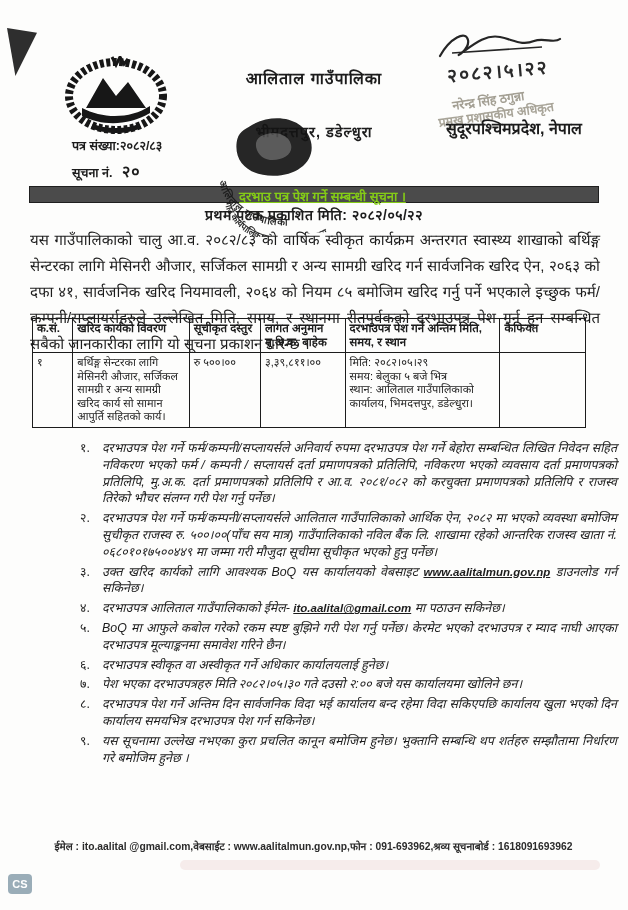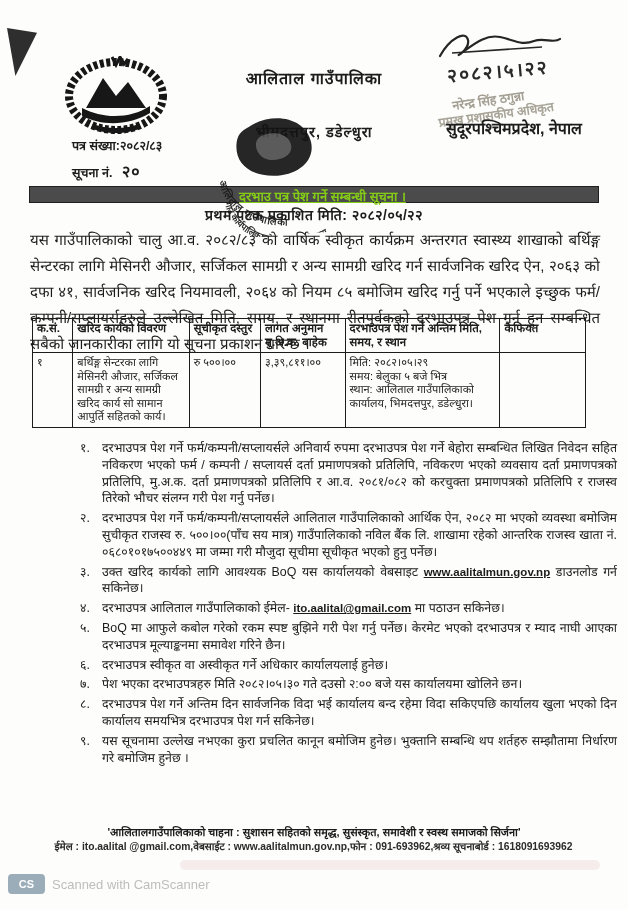--- a/index.html
+++ b/index.html
@@ -59,32 +59,32 @@
   table.proc th, table.proc td { border:1.4px solid #1c1c1c; vertical-align:top;
     padding:3px 4px; text-align:left; }
   table.proc th { font-size:11.5px; font-weight:bold; }
   td.just, th.just { text-align:justify; }
   .dl-line { white-space:nowrap; }
 
   
   .conds { position:absolute; left:80px; top:440px; width:537px; font-size:12.4px; line-height:16.8px; }
   .cond { display:flex; margin-bottom:3px; }
   .cnum { width:22px; flex:0 0 22px; }
-  .ctext { flex:1; text-align:justify; }
+  .ctext { flex:1; text-align:justify;font-style:italic; }
   .clink { font-weight:bold; text-decoration:underline; font-size:11.5px; }
 
   
   .motto { position:absolute; left:0; right:0; top:824px; text-align:center;
     font-size:11px; font-weight:bold; }
   .contact { position:absolute; left:0; right:1px; top:839px; text-align:center;
     font-size:10.3px; font-weight:bold; color:#2b2b2b; }
 
   
   .cam { position:absolute; left:8px; top:874px; display:flex; align-items:center; gap:7px; }
-  .cs-badge { width:37px; height:20px; border-radius:4px; background:#9aadb8;
+  .cs-badge { width:24px; height:20px; border-radius:4px; background:#9aadb8;
     color:#fff; font-weight:bold; font-size:11px; display:flex; align-items:center;
     justify-content:center; }
   .cam-label { color:#bdbdbd; font-size:13px; }
 
   
   .artifact { position:absolute; left:180px; top:860px; width:420px; height:10px;
     background:#f6eceb; border-radius:5px; }
 </style>
 </head>
 <body>
@@ -208,21 +208,19 @@
       <span class="ctext"><span>दरभाउपत्र पेश गर्ने अन्तिम दिन सार्वजनिक विदा भई कार्यालय बन्द रहेमा विदा सकिएपछि कार्यालय खुला भएको दिन कार्यालय समयभित्र दरभाउपत्र पेश गर्न सकिनेछ।</span></span>
     </div>
     <div class="cond">
       <span class="cnum">९.</span>
       <span class="ctext"><span>यस सूचनामा उल्लेख नभएका कुरा प्रचलित कानून बमोजिम हुनेछ। भुक्तानि सम्बन्धि थप शर्तहरु सम्झौतामा निर्धारण गरे बमोजिम हुनेछ ।</span></span>
     </div>
   </div>
 
   <div class="artifact"></div>
 
-  <div class="motto">'आलितालगाउँपालिकाको चाहना : सुशासन सहितको समृद्ध, सुसंस्कृत, समावेशी र  स्वस्थ समाजको सिर्जना'</div>
   <div class="contact">ईमेल : ito.aalital @gmail.com,वेबसाईट : www.aalitalmun.gov.np,फोन : 091-693962,श्रव्य सूचनाबोर्ड : 1618091693962</div>
 
   <div class="cam">
     <div class="cs-badge">CS</div>
-    <div class="cam-label">Scanned with CamScanner</div>
   </div>
 
 </div>
 
 </body></html>

